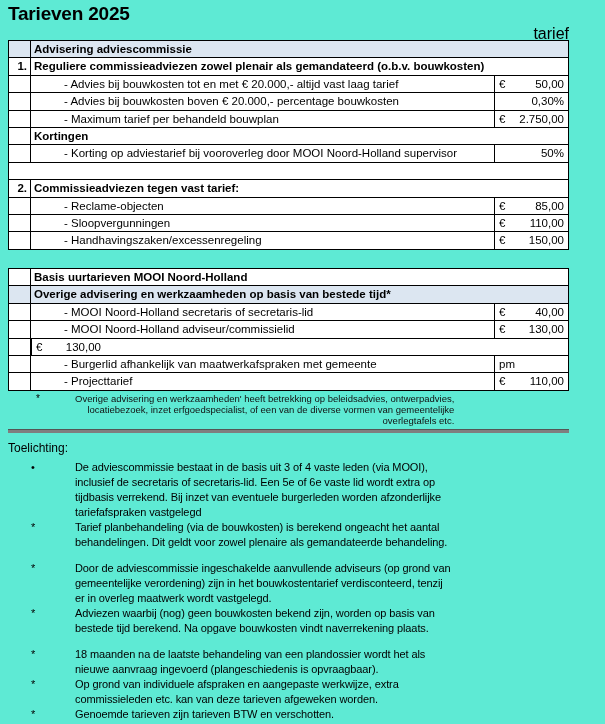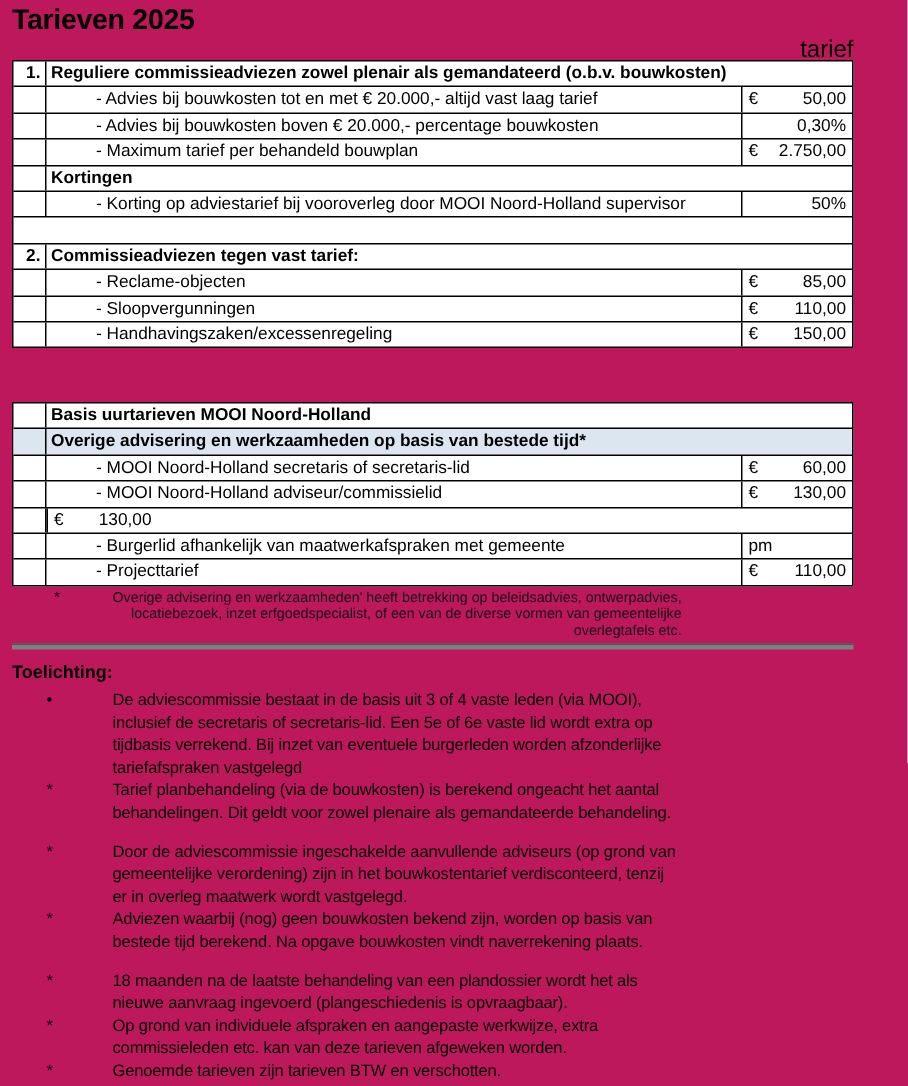--- a/index.html
+++ b/index.html
@@ -1,17 +1,17 @@
 <!DOCTYPE html>
 <html><head>
 <meta charset="utf-8">
 <style>
   html,body{margin:0;padding:0;background:#fff;}
   .page{
-    position:relative;width:605px;height:724px;background:#be185d;overflow:hidden;
+    position:relative;width:605px;height:724px;background:#5eead4;overflow:hidden;
     font-family:"Liberation Sans","DejaVu Sans",sans-serif;color:#000;
   }
   .title{position:absolute;top:3px;left:8px;font-size:19px;font-weight:bold;letter-spacing:-0.2px;}
   .tarief-label{position:absolute;top:25px;left:495px;width:74px;text-align:right;font-weight:normal;font-size:16px;}
   .block{position:absolute;left:8px;width:561px;}
   #block1{top:40px;}
   #block2{top:268px;}
   .tbl{border:1px solid #000;background:#fff;}
   .row{display:flex;height:16.4px;line-height:16.5px;font-size:11.5px;white-space:nowrap;}
   .row + .row{border-top:1px solid #000;}
@@ -21,35 +21,39 @@
   .num{width:22px;border-right:1px solid #000;text-align:right;padding-right:3px;font-weight:bold;flex:none;}
   .main{flex:1;padding-left:3px;}
   .desc{flex:1;padding-left:33px;}
   .tariff{width:74px;flex:none;border-left:1px solid #000;display:flex;justify-content:space-between;padding:0 4px;}
   .row.empty .cell{flex:1;}
   .footnote{display:flex;padding-top:2px;}
   .fn-marker{width:67px;flex:none;box-sizing:border-box;padding-left:28px;font-size:10px;line-height:11px;}
   .fn-text{font-size:9.5px;line-height:11.3px;white-space:pre-line;color:#111;text-align:right;}
   .rule{height:3px;background:#7f7f7f;margin-top:2px;border-top:1px solid #555;}
   .toelichting{position:absolute;top:441px;left:8px;width:586px;}
-  .toel-heading{font-weight:bold;font-size:12px;margin:0 0 5px 0;}
+  .toel-heading{font-weight:normal;font-size:12px;margin:0 0 5px 0;}
   .bullet{display:flex;}
   .bullet.gap{margin-top:11px;}
   .b-marker{width:67px;flex:none;box-sizing:border-box;padding-left:23px;font-size:11px;line-height:15px;}
   .b-text{font-size:11px;line-height:15px;white-space:pre-line;letter-spacing:-0.1px;}
 </style>
 </head>
 <body>
 
 <div class="page">
   <div class="title">Tarieven 2025</div>
   <div class="tarief-label">tarief</div>
 
   <div class="block" id="block1">
     <div class="tbl">
+        <div class="row blue">
+          <div class="cell num"></div>
+          <div class="cell main">Advisering adviescommissie</div>
+        </div>
         <div class="row bold">
           <div class="cell num">1.</div>
           <div class="cell main">Reguliere commissieadviezen zowel plenair als gemandateerd (o.b.v. bouwkosten)</div>
         </div>
         <div class="row item">
           <div class="cell num"></div>
           <div class="cell desc">- Advies bij bouwkosten tot en met € 20.000,- altijd vast laag tarief</div>
           <div class="cell tariff">
             <span>€</span>
             <span>50,00</span>
@@ -125,21 +129,21 @@
         </div>
         <div class="row blue">
           <div class="cell num"></div>
           <div class="cell main">Overige advisering en werkzaamheden op basis van bestede tijd*</div>
         </div>
         <div class="row item">
           <div class="cell num"></div>
           <div class="cell desc">- MOOI Noord-Holland secretaris of secretaris-lid</div>
           <div class="cell tariff">
             <span>€</span>
-            <span>60,00</span>
+            <span>40,00</span>
           </div>
         </div>
         <div class="row item">
           <div class="cell num"></div>
           <div class="cell desc">- MOOI Noord-Holland adviseur/commissielid</div>
           <div class="cell tariff">
             <span>€</span>
             <span>130,00</span>
           </div>
         </div>

